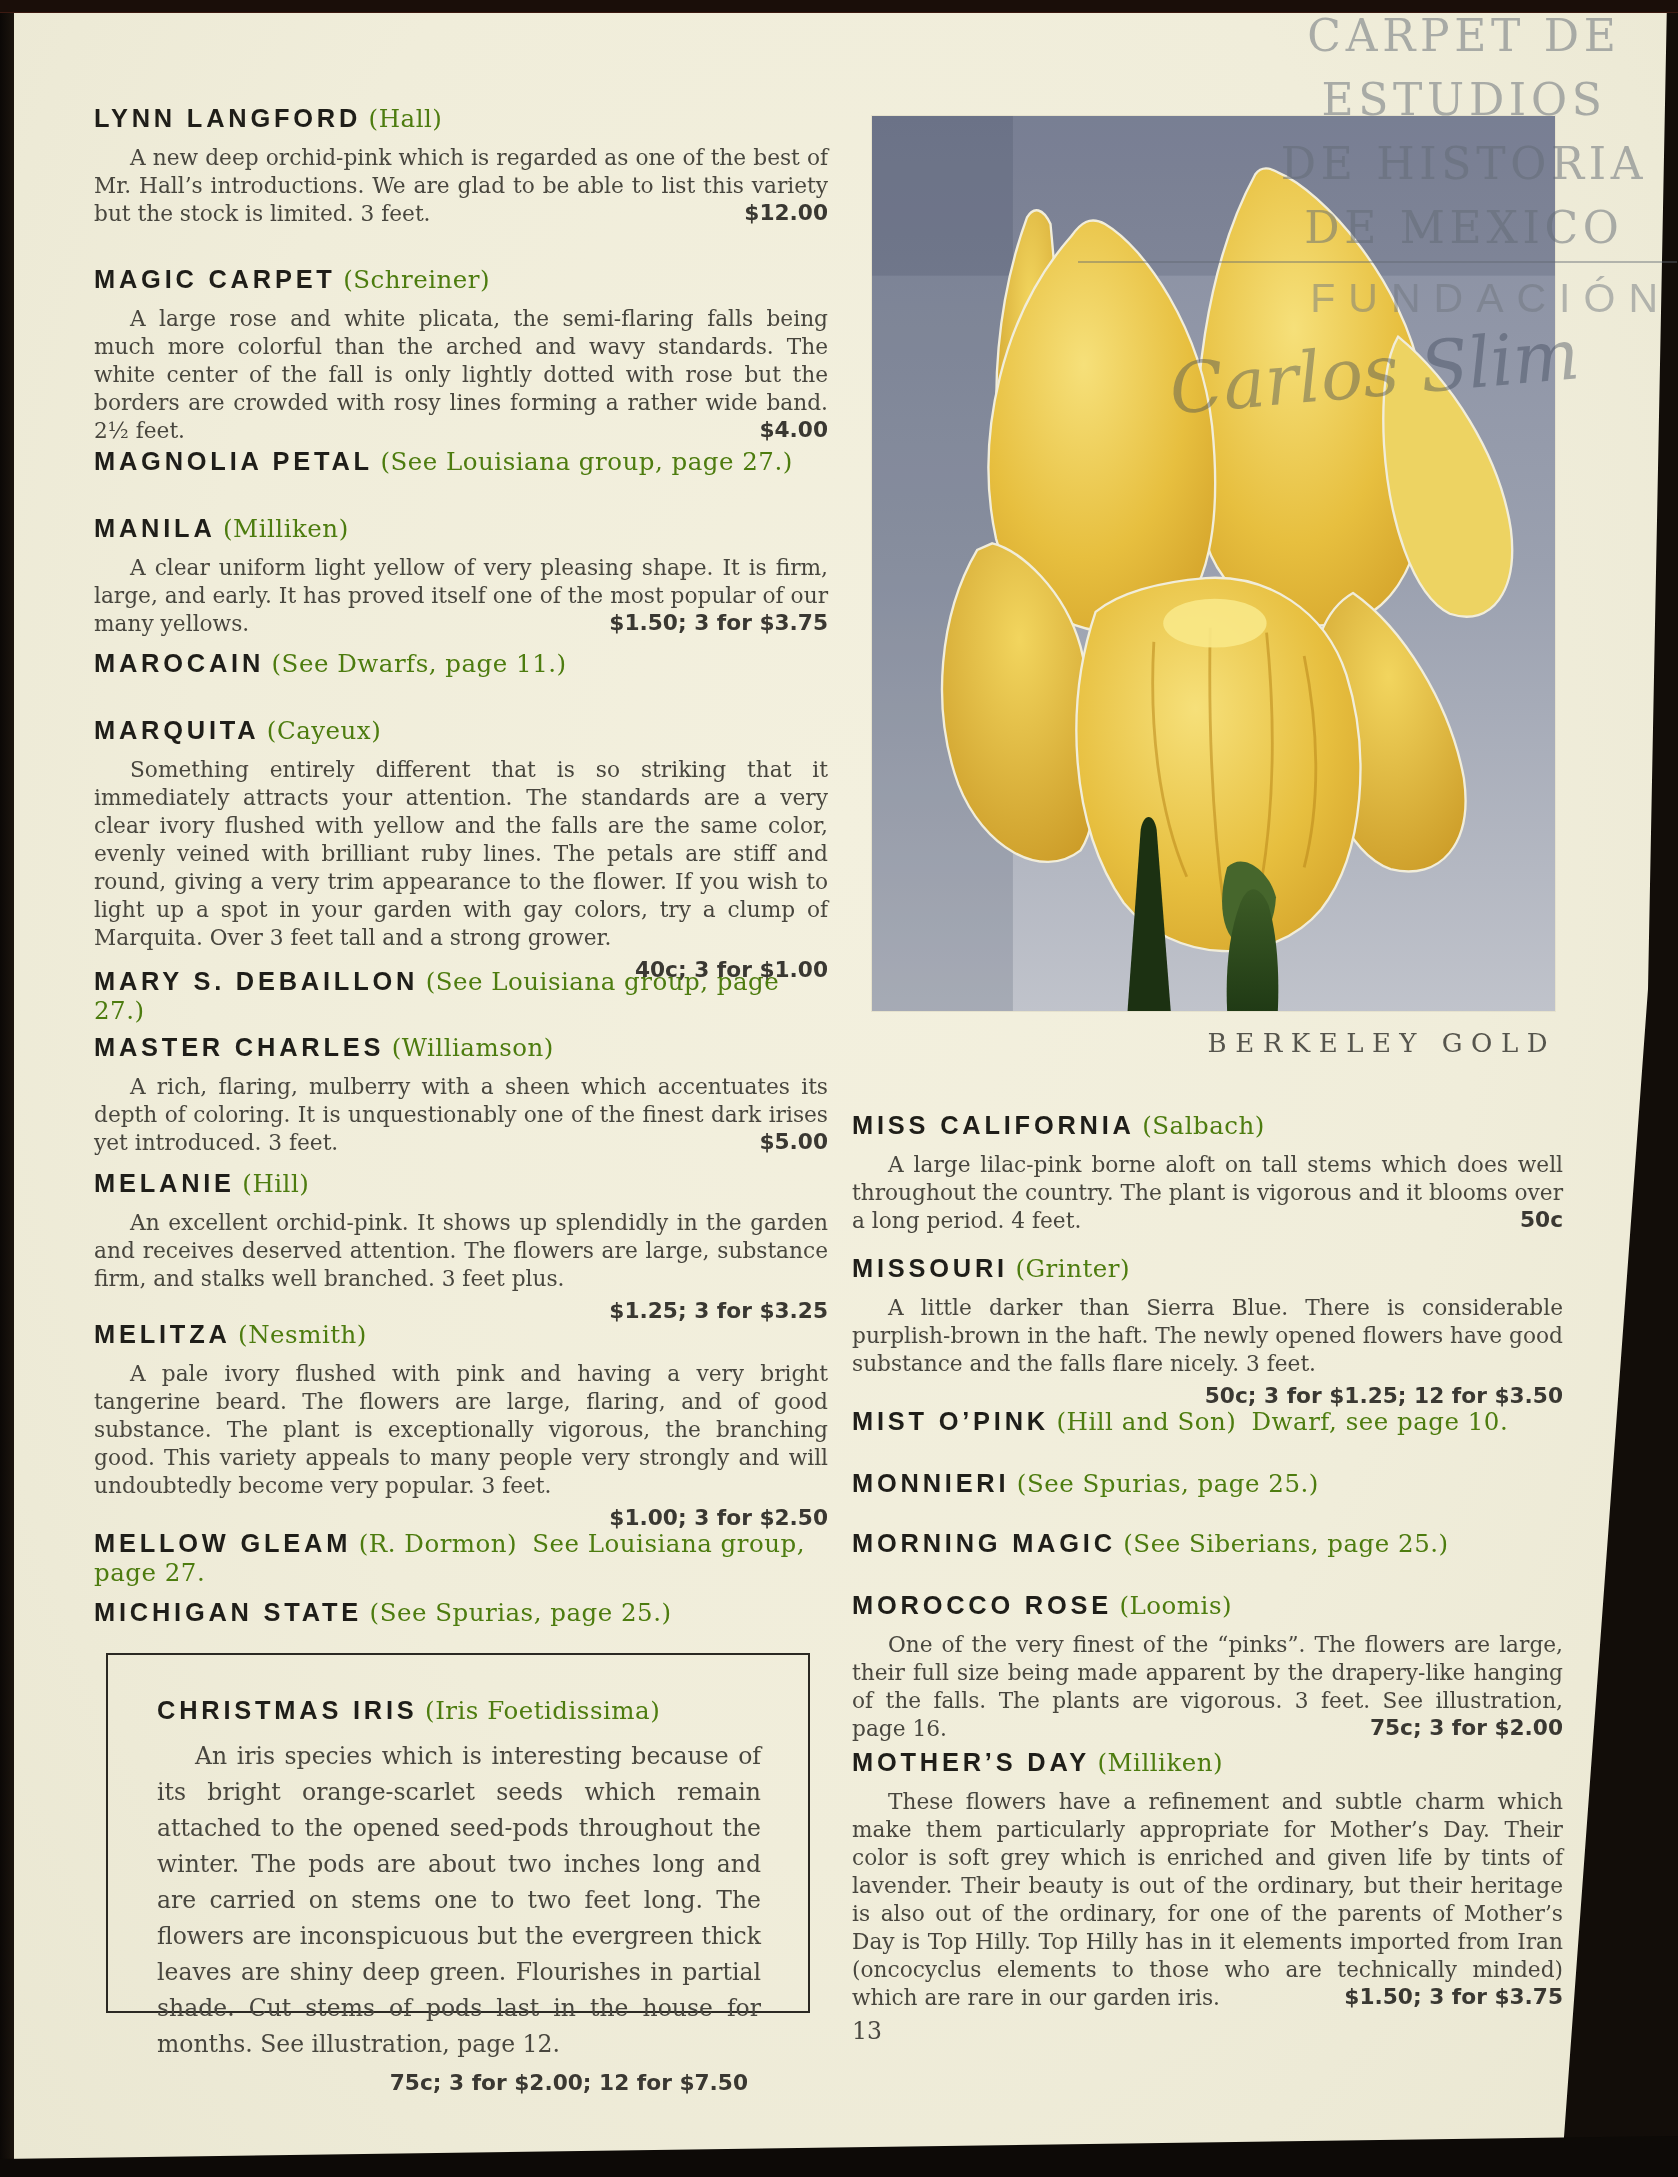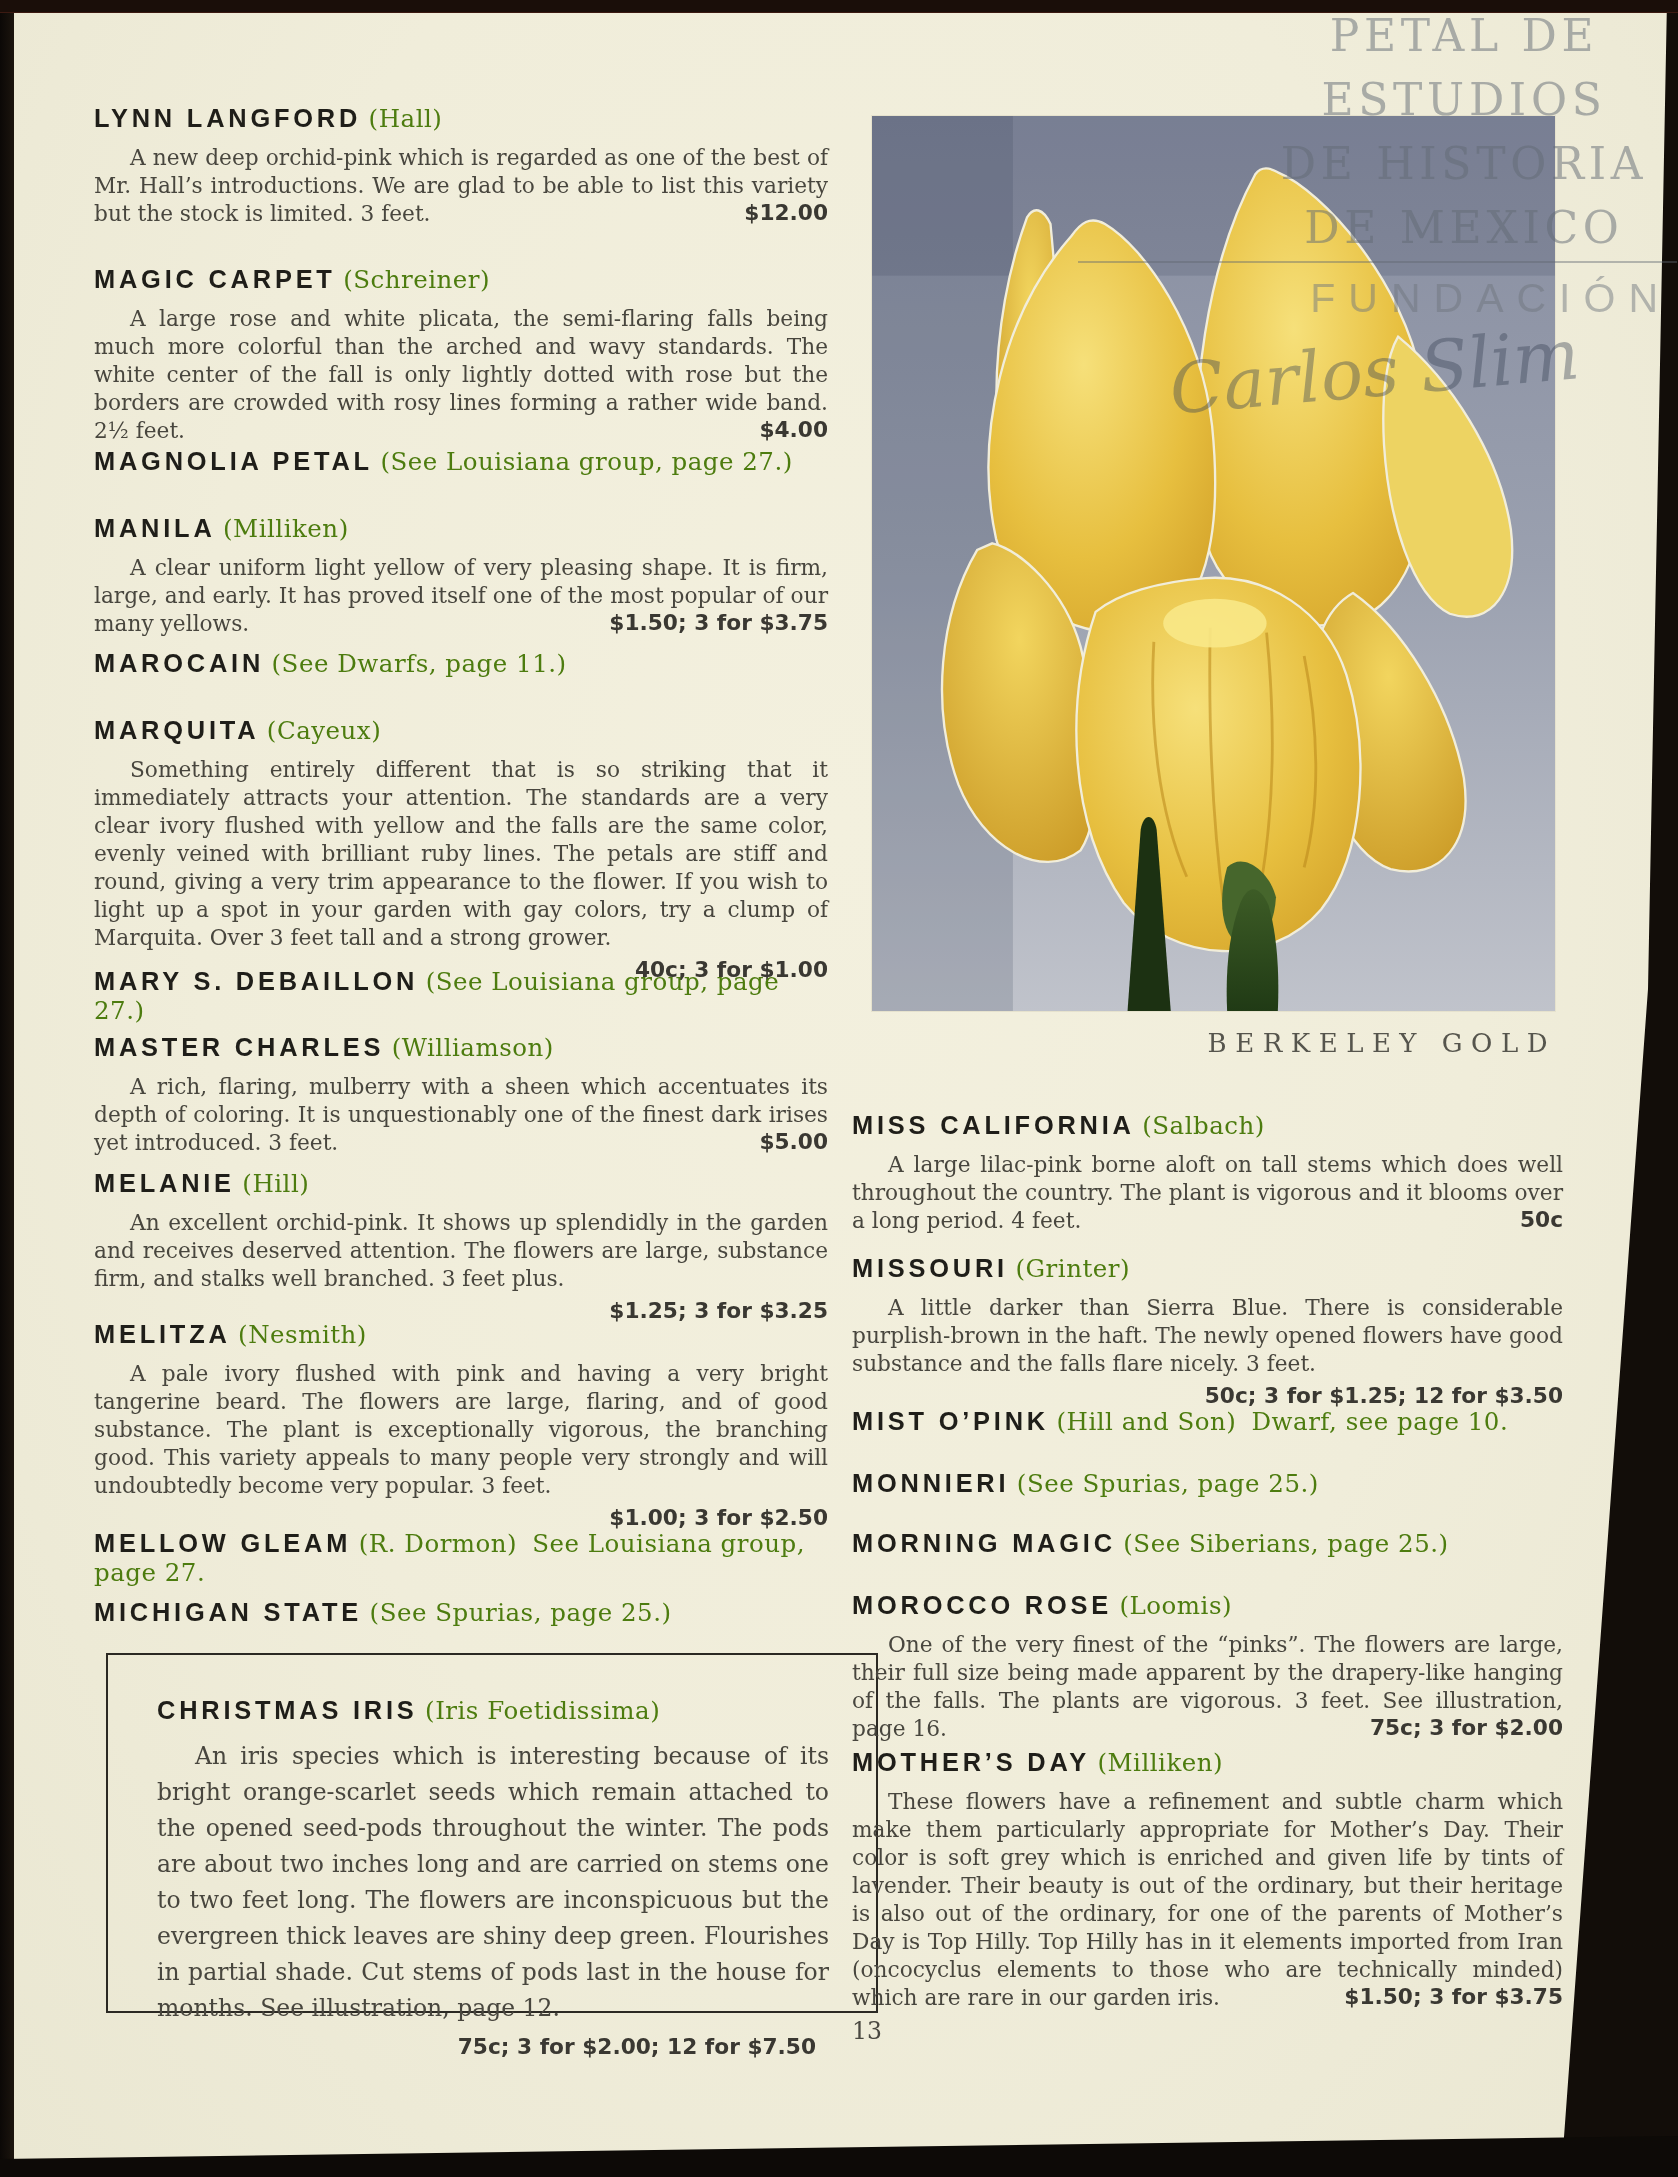--- a/index.html
+++ b/index.html
@@ -40,21 +40,21 @@
   .rcol{left:852px;width:711px;}
   .ehead{margin:0;font:700 25.4px "Liberation Sans",sans-serif;letter-spacing:3.8px;color:#1f1e19;}
   .eorigin,.enote{font:400 24.5px "DejaVu Serif",serif;letter-spacing:0.5px;color:#4d7c0f;margin-left:7.5px;}
   .enote{margin-left:15px;}
   .ebody{margin:11.3px 0 0 0;font:21.7px/28px "DejaVu Serif",serif;text-align:justify;
          text-indent:36px;color:#48463e;}
   .eprice{font:700 21.7px "DejaVu Sans",sans-serif;color:#3a3832;text-align:right;margin-top:4.7px;}
   .eprice.inline{margin-top:-28px;}
 
   
-  .cbox{position:absolute;left:106px;top:1653px;width:772px;height:360px;box-sizing:border-box;
+  .cbox{position:absolute;left:106px;top:1653px;width:704px;height:360px;box-sizing:border-box;
         border:2.8px solid #2b2923;padding:41px 47px 0 49px;}
   .cbox .ebody{font:23.5px/36px "DejaVu Serif",serif;text-indent:38px;margin-top:13px;}
   .cbox .eprice{margin-top:7.5px;padding-right:13px;}
 
   .pagenum{position:absolute;left:852px;top:2017px;width:640px;
            font:23.5px "DejaVu Serif",serif;color:#4a4841;}
 </style>
 </head>
 <body>
 
@@ -103,21 +103,21 @@
       </g>
       <ellipse cx="365" cy="540" rx="55" ry="26" fill="rgba(248,232,135,0.9)"></ellipse>
       <path d="M378,800 C368,835 372,870 390,882 C410,888 428,868 430,832 C424,806 396,782 378,800 Z" fill="#46662c"></path>
       <path d="M392,838 C380,870 376,910 378,953 L432,953 C434,905 430,868 422,840 C412,818 400,818 392,838 Z" fill="url(#stemG)"></path>
       <path d="M272,953 L286,760 C289,742 300,742 303,760 L318,953 Z" fill="#1c3112"></path>
     </svg>
   </figure>
   <div class="caption">BERKELEY GOLD</div>
 
   <div class="wm wm-lines">
-    <div>PETAL DE</div>
+    <div>CARPET DE</div>
     <div>ESTUDIOS</div>
     <div>DE HISTORIA</div>
     <div>DE MEXICO</div>
   </div>
   <div class="wm wm-rule"></div>
   <div class="wm wm-fund">FUNDACIÓN</div>
   <div class="wm wm-sig">Carlos Slim</div>
 
   <section class="entry lcol" style="top:104px">
     <h3 class="ehead"><span class="ename">LYNN LANGFORD</span><span class="eorigin">(Hall)</span></h3>

